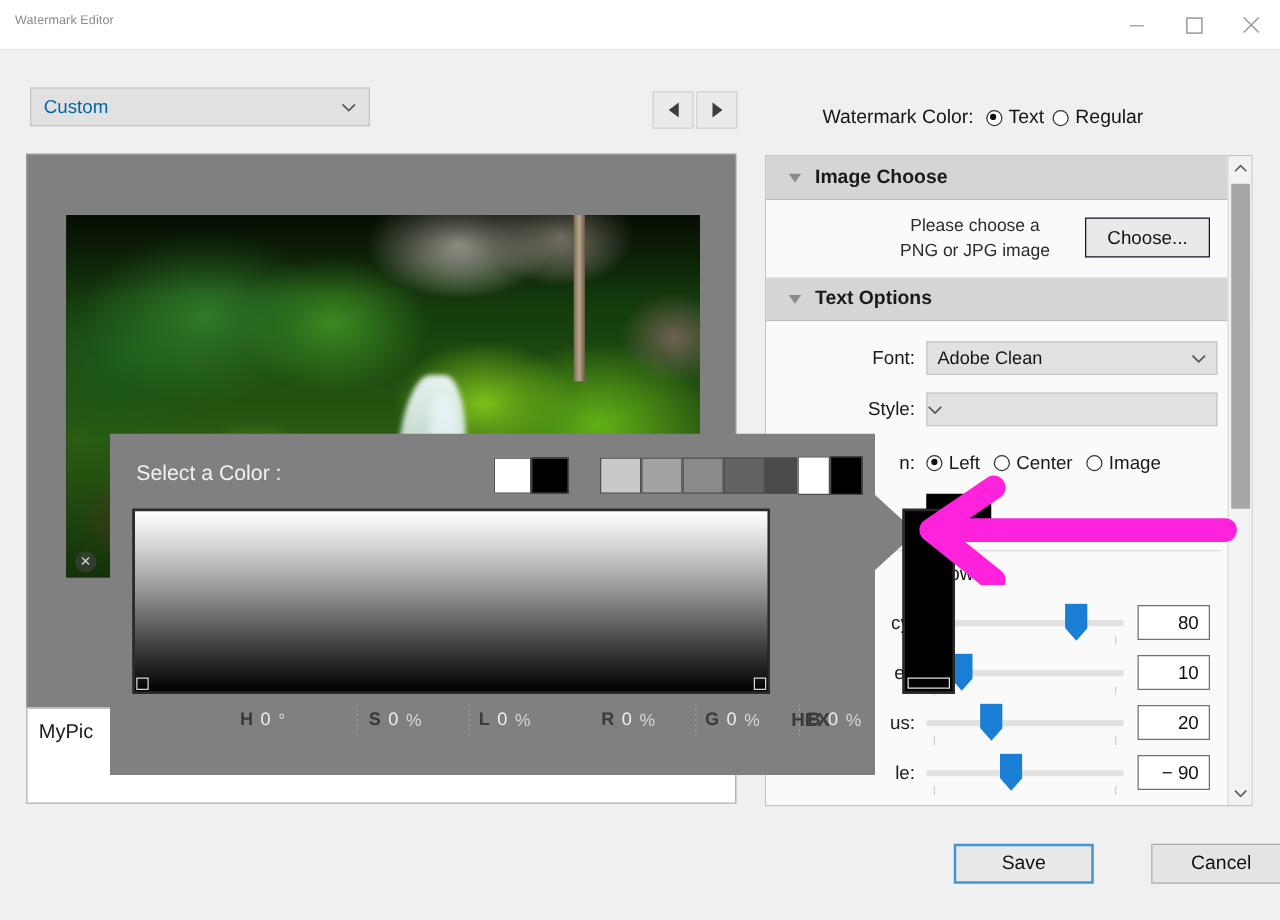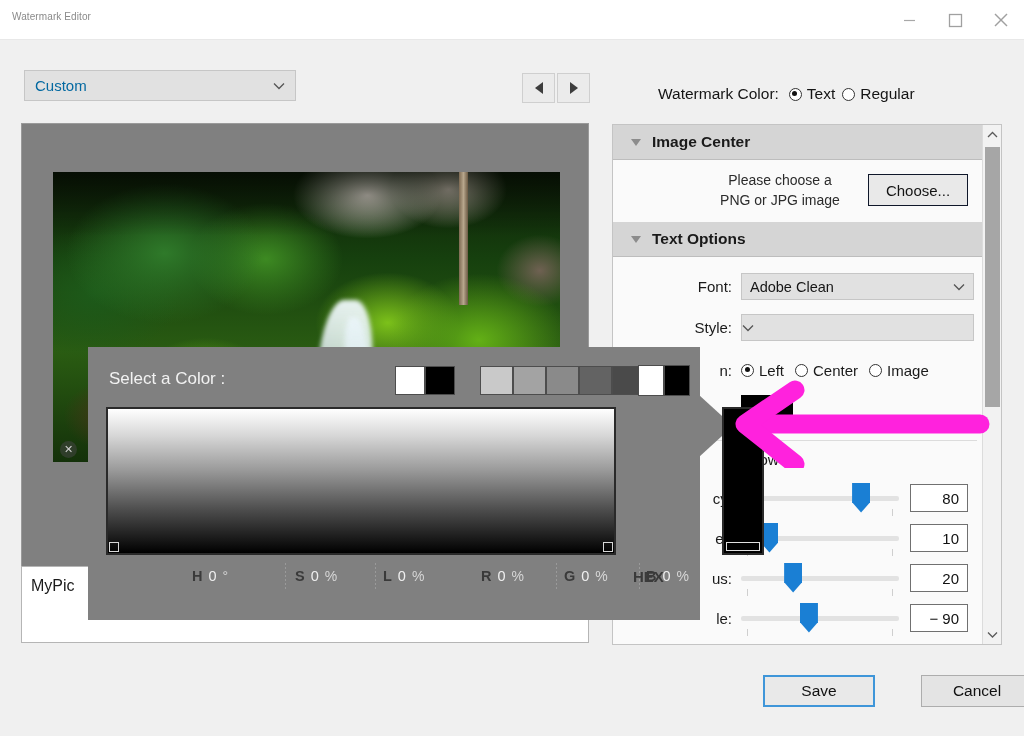--- a/index.html
+++ b/index.html
@@ -397,21 +397,21 @@
   </div>
 
   <div class="mypic-box">
     <div class="txt">MyPic</div>
   </div>
 
   <div class="options-panel">
 
     <div class="sec-header">
       <span class="caret"></span>
-      <span class="ttl">Image Center</span>
+      <span class="ttl">Image Choose</span>
     </div>
 
     <div class="img-opts">
       <div class="hint">
         <div>Please choose a</div>
         <div>PNG or JPG image</div>
       </div>
       <div class="choose-btn">Choose...</div>
     </div>
 

